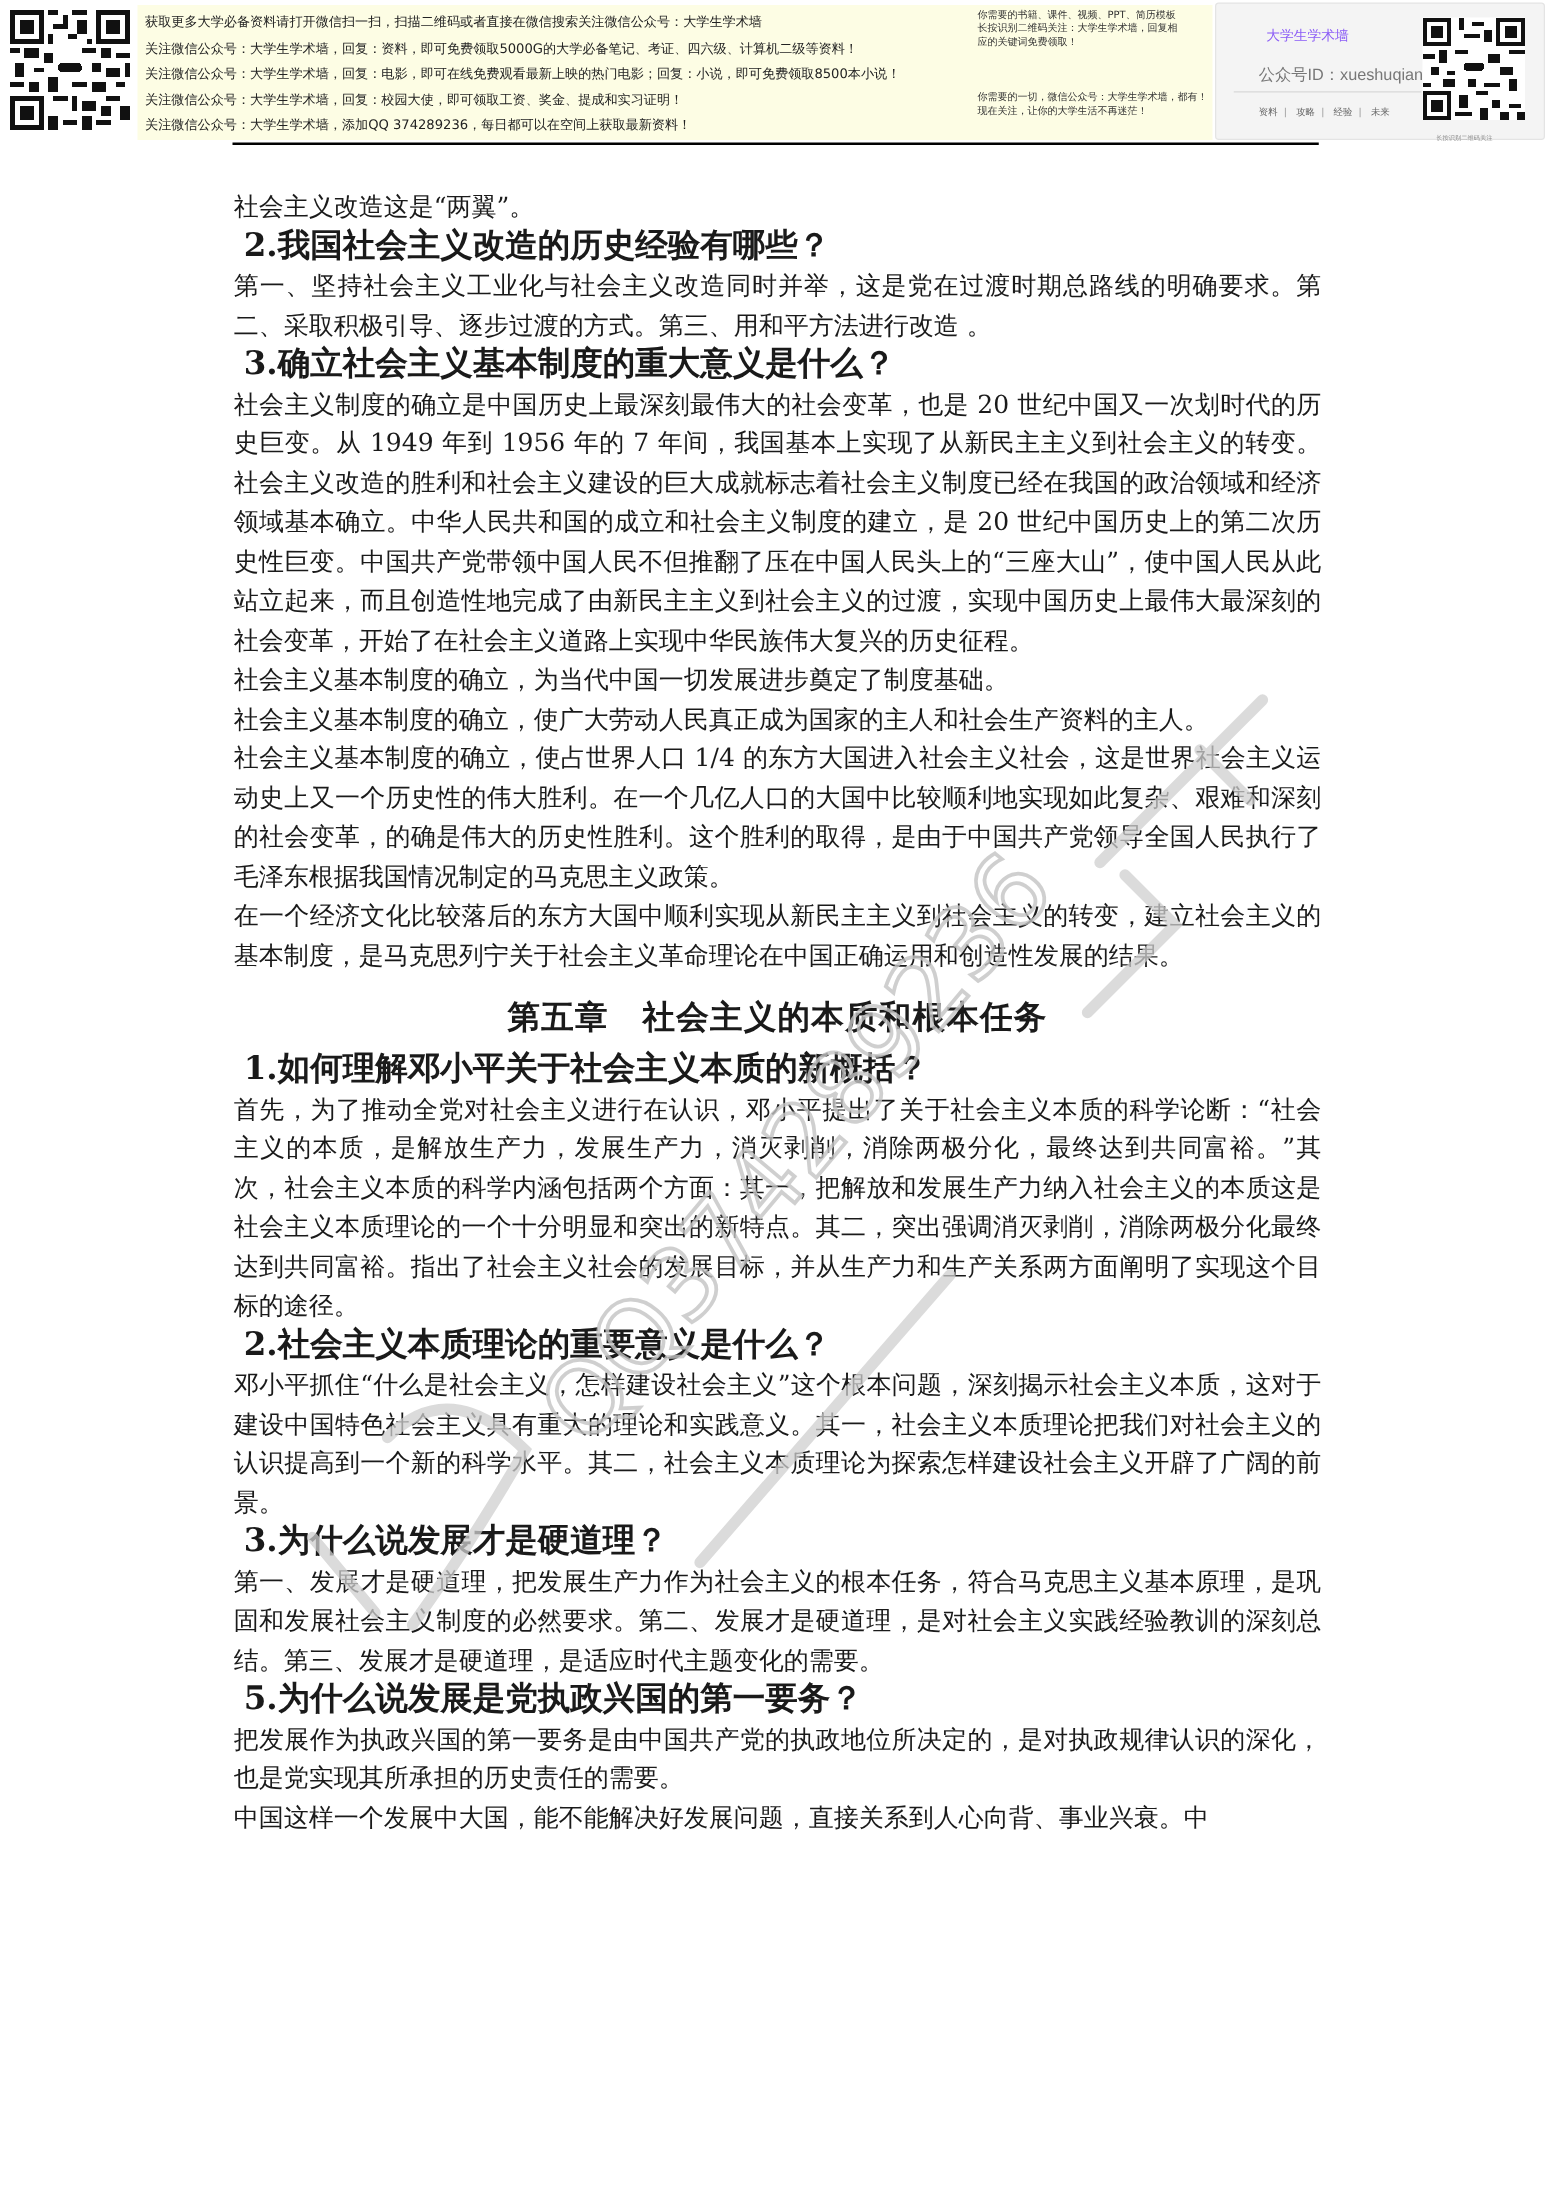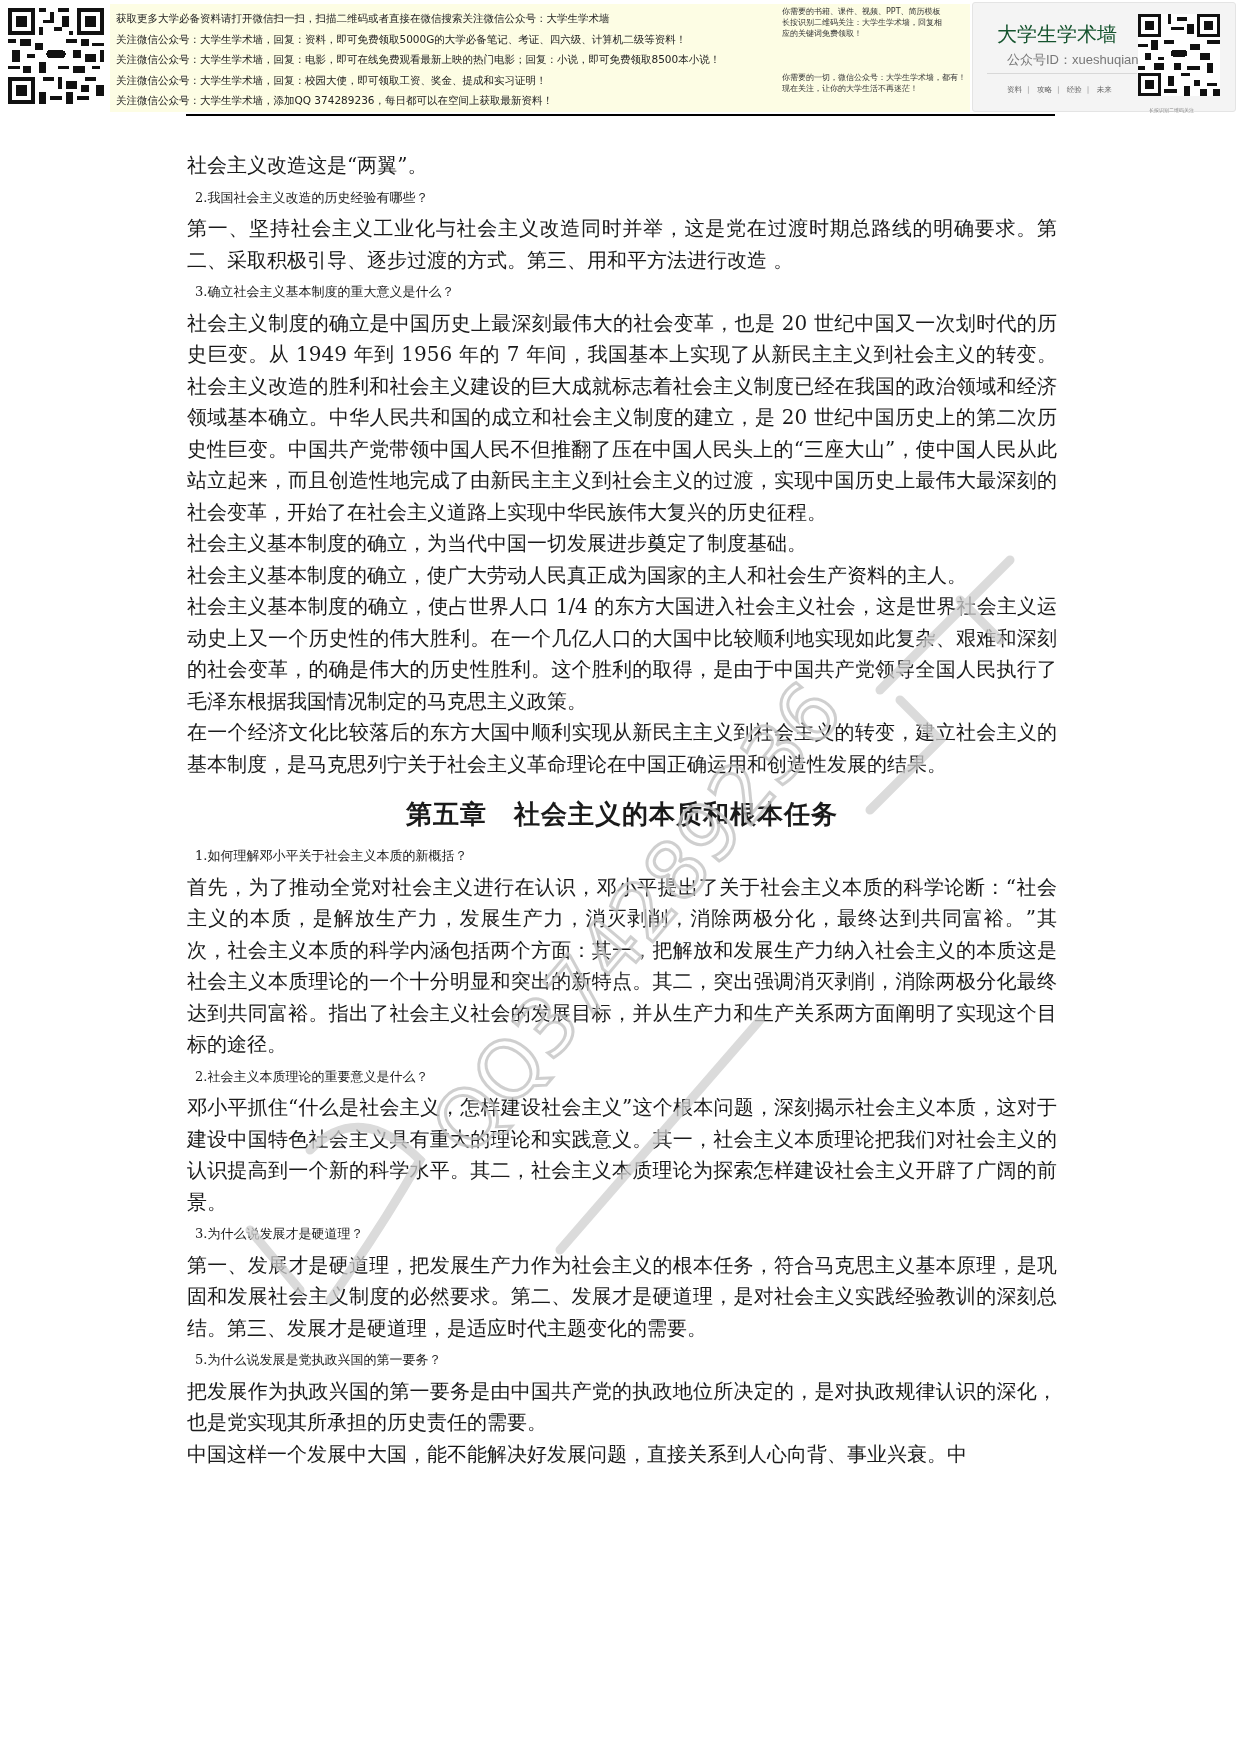--- a/index.html
+++ b/index.html
@@ -21,36 +21,36 @@
     font-family:"DejaVu Sans","Liberation Sans",sans-serif; font-size:10.5px; line-height:20.5px; color:#222; }
   .ad-lines div { white-space:nowrap; }
   .ad-side { position:absolute; left:782px; width:190px;
     font-family:"DejaVu Sans","Liberation Sans",sans-serif; font-size:8px; line-height:11px; color:#333; }
   .ad-side.top { top:6px; }
   .ad-side.bottom { top:72px; }
   .card {
     position:absolute; left:972px; top:2px; width:262px; height:108px;
     background:#f4f4f4; border:1px solid #e4e4e4; border-radius:3px;
   }
-  .card-title { position:absolute; left:24px; top:18px; font-family:"DejaVu Sans","Liberation Sans",sans-serif;
-    font-size:20px; color:#14532d; white-space:nowrap; }
+  .card-title { position:absolute; left:40px; top:18px; font-family:"DejaVu Sans","Liberation Sans",sans-serif;
+    font-size:11px; color:#8b5cf6; white-space:nowrap; }
   .card-id { position:absolute; left:34px; top:48px; font-family:Liberation Sans, sans-serif;
     font-size:13px; color:#777; white-space:nowrap; }
   .card-divider { position:absolute; left:14px; top:70px; width:150px; height:1px; background:#d8d8d8; }
   .card-links { position:absolute; left:34px; top:82px; font-family:"DejaVu Sans","Liberation Sans",sans-serif;
     font-size:7.5px; color:#666; white-space:nowrap; }
   .card-links span.sep { margin:0 5px; color:#999; }
   .card-caption { position:absolute; left:176px; top:104px; font-family:"DejaVu Sans","Liberation Sans",sans-serif;
     font-size:5px; color:#888; white-space:nowrap; }
   .rule { position:absolute; left:186px; top:114px; width:869px; height:2px; background:#000; }
 
   
   .content { position:absolute; left:187px; top:150px; width:870px; font-size:20px; line-height:31.5px; }
   .content p { margin:0; text-align:justify; }
-  .content .q { font-weight:normal; font-size:13px; padding-left:8px; }
+  .content .q { font-weight:bold; font-size:26px; padding-left:8px; }
   .content h2 { margin:14px 0 6px 0; text-align:center; font-size:26px; font-weight:bold; line-height:40px; letter-spacing:1px; }
 
   
   .watermark { position:absolute; left:0; top:0; width:1241px; height:1754px; pointer-events:none; }
 </style>
 </head>
 <body>
 
 <div class="banner">
   <div class="qr qr-left">

